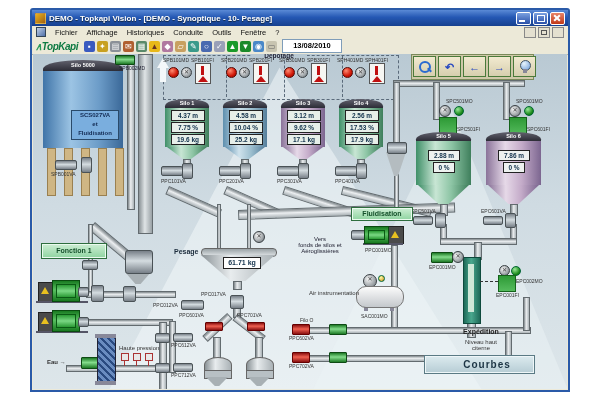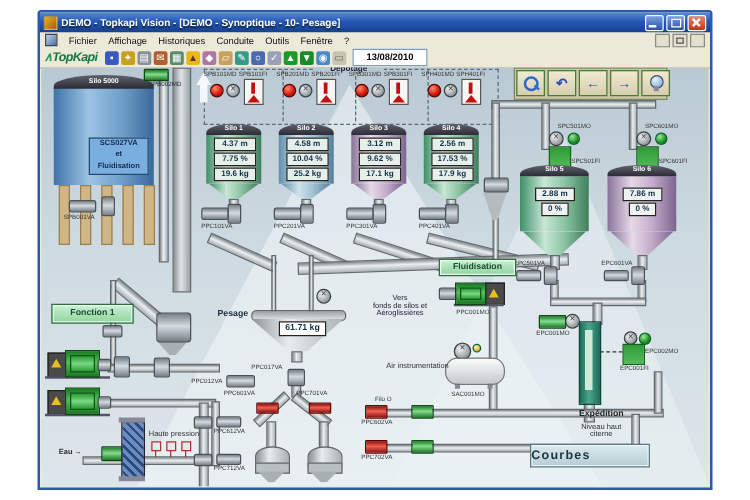--- a/index.html
+++ b/index.html
@@ -290,21 +290,21 @@
     <div class="fancirc" style="left:466px;top:211px;width:9px;height:9px;"></div>
     <div class="gcirc" style="left:478px;top:212px;width:8px;height:8px;"></div>
     <div class="lbl" style="left:483px;top:224px;">EPC002MO</div>
     <div class="abs" style="left:465px;top:221px;width:16px;height:15px;background:linear-gradient(180deg,#2e9a36,#55bb5d);border:1px solid #14641a;z-index:4;"></div>
     <div class="lbl" style="left:463px;top:238px;">EPC001FI</div>
     <div class="abs" style="left:418px;top:274px;width:60px;text-align:center;font-size:7px;font-weight:bold;color:#222;z-index:6;">Expédition</div>
     <div class="abs" style="left:422px;top:285px;width:52px;text-align:center;font-size:6px;color:#333;z-index:6;">
           <div>Niveau haut</div>
           <div>citerne</div>
         </div>
-    <div class="abs" style="left:391px;top:301px;width:94px;height:17px;background:linear-gradient(180deg,#dcebef,#b6ccd4);border:1px solid #5a7a84;box-shadow:inset 0 0 0 1px #eef6f8;font-size:10px;font-weight:bold;color:#1c3444;line-height:17px;letter-spacing:1px;z-index:7;">Courbes</div>
+    <div class="abs" style="left:391px;top:301px;width:94px;height:17px;background:linear-gradient(180deg,#dcebef,#b6ccd4);border:1px solid #5a7a84;box-shadow:inset 0 0 0 1px #eef6f8;font-size:10px;font-weight:bold;color:#1c3444;text-align:center;line-height:17px;letter-spacing:1px;z-index:7;padding-left:15px;">Courbes</div>
 
     <div class="lblb" style="left:141px;top:194px;font-size:7px;">Pesage</div>
     <div class="pipev" style="left:184px;top:150px;width:2px;height:45px;"></div>
     <div class="pipev" style="left:214px;top:150px;width:2px;height:45px;"></div>
     <div class="fancirc" style="left:220px;top:177px;width:10px;height:10px;"></div>
     <div class="abs" style="left:168px;top:194px;width:74px;height:7px;background:linear-gradient(180deg,#9aa2a6,#dfe4e6);border:1px solid #666;border-radius:4px;z-index:3;"></div>
     <div class="cone" style="left:168px;top:201px;width:74px;height:26px;background:linear-gradient(90deg,#8a9296,#e8ecee 40%,#aab2b6);"></div>
     <div class="valbox" style="left:190px;top:203px;width:36px;height:10px;line-height:10px;background:#fff;font-size:7px;">61.71 kg</div>
     <div class="pipev" style="left:200px;top:227px;width:7px;height:7px;"></div>
     <div class="lbl" style="left:168px;top:237px;">PPC017VA</div>

